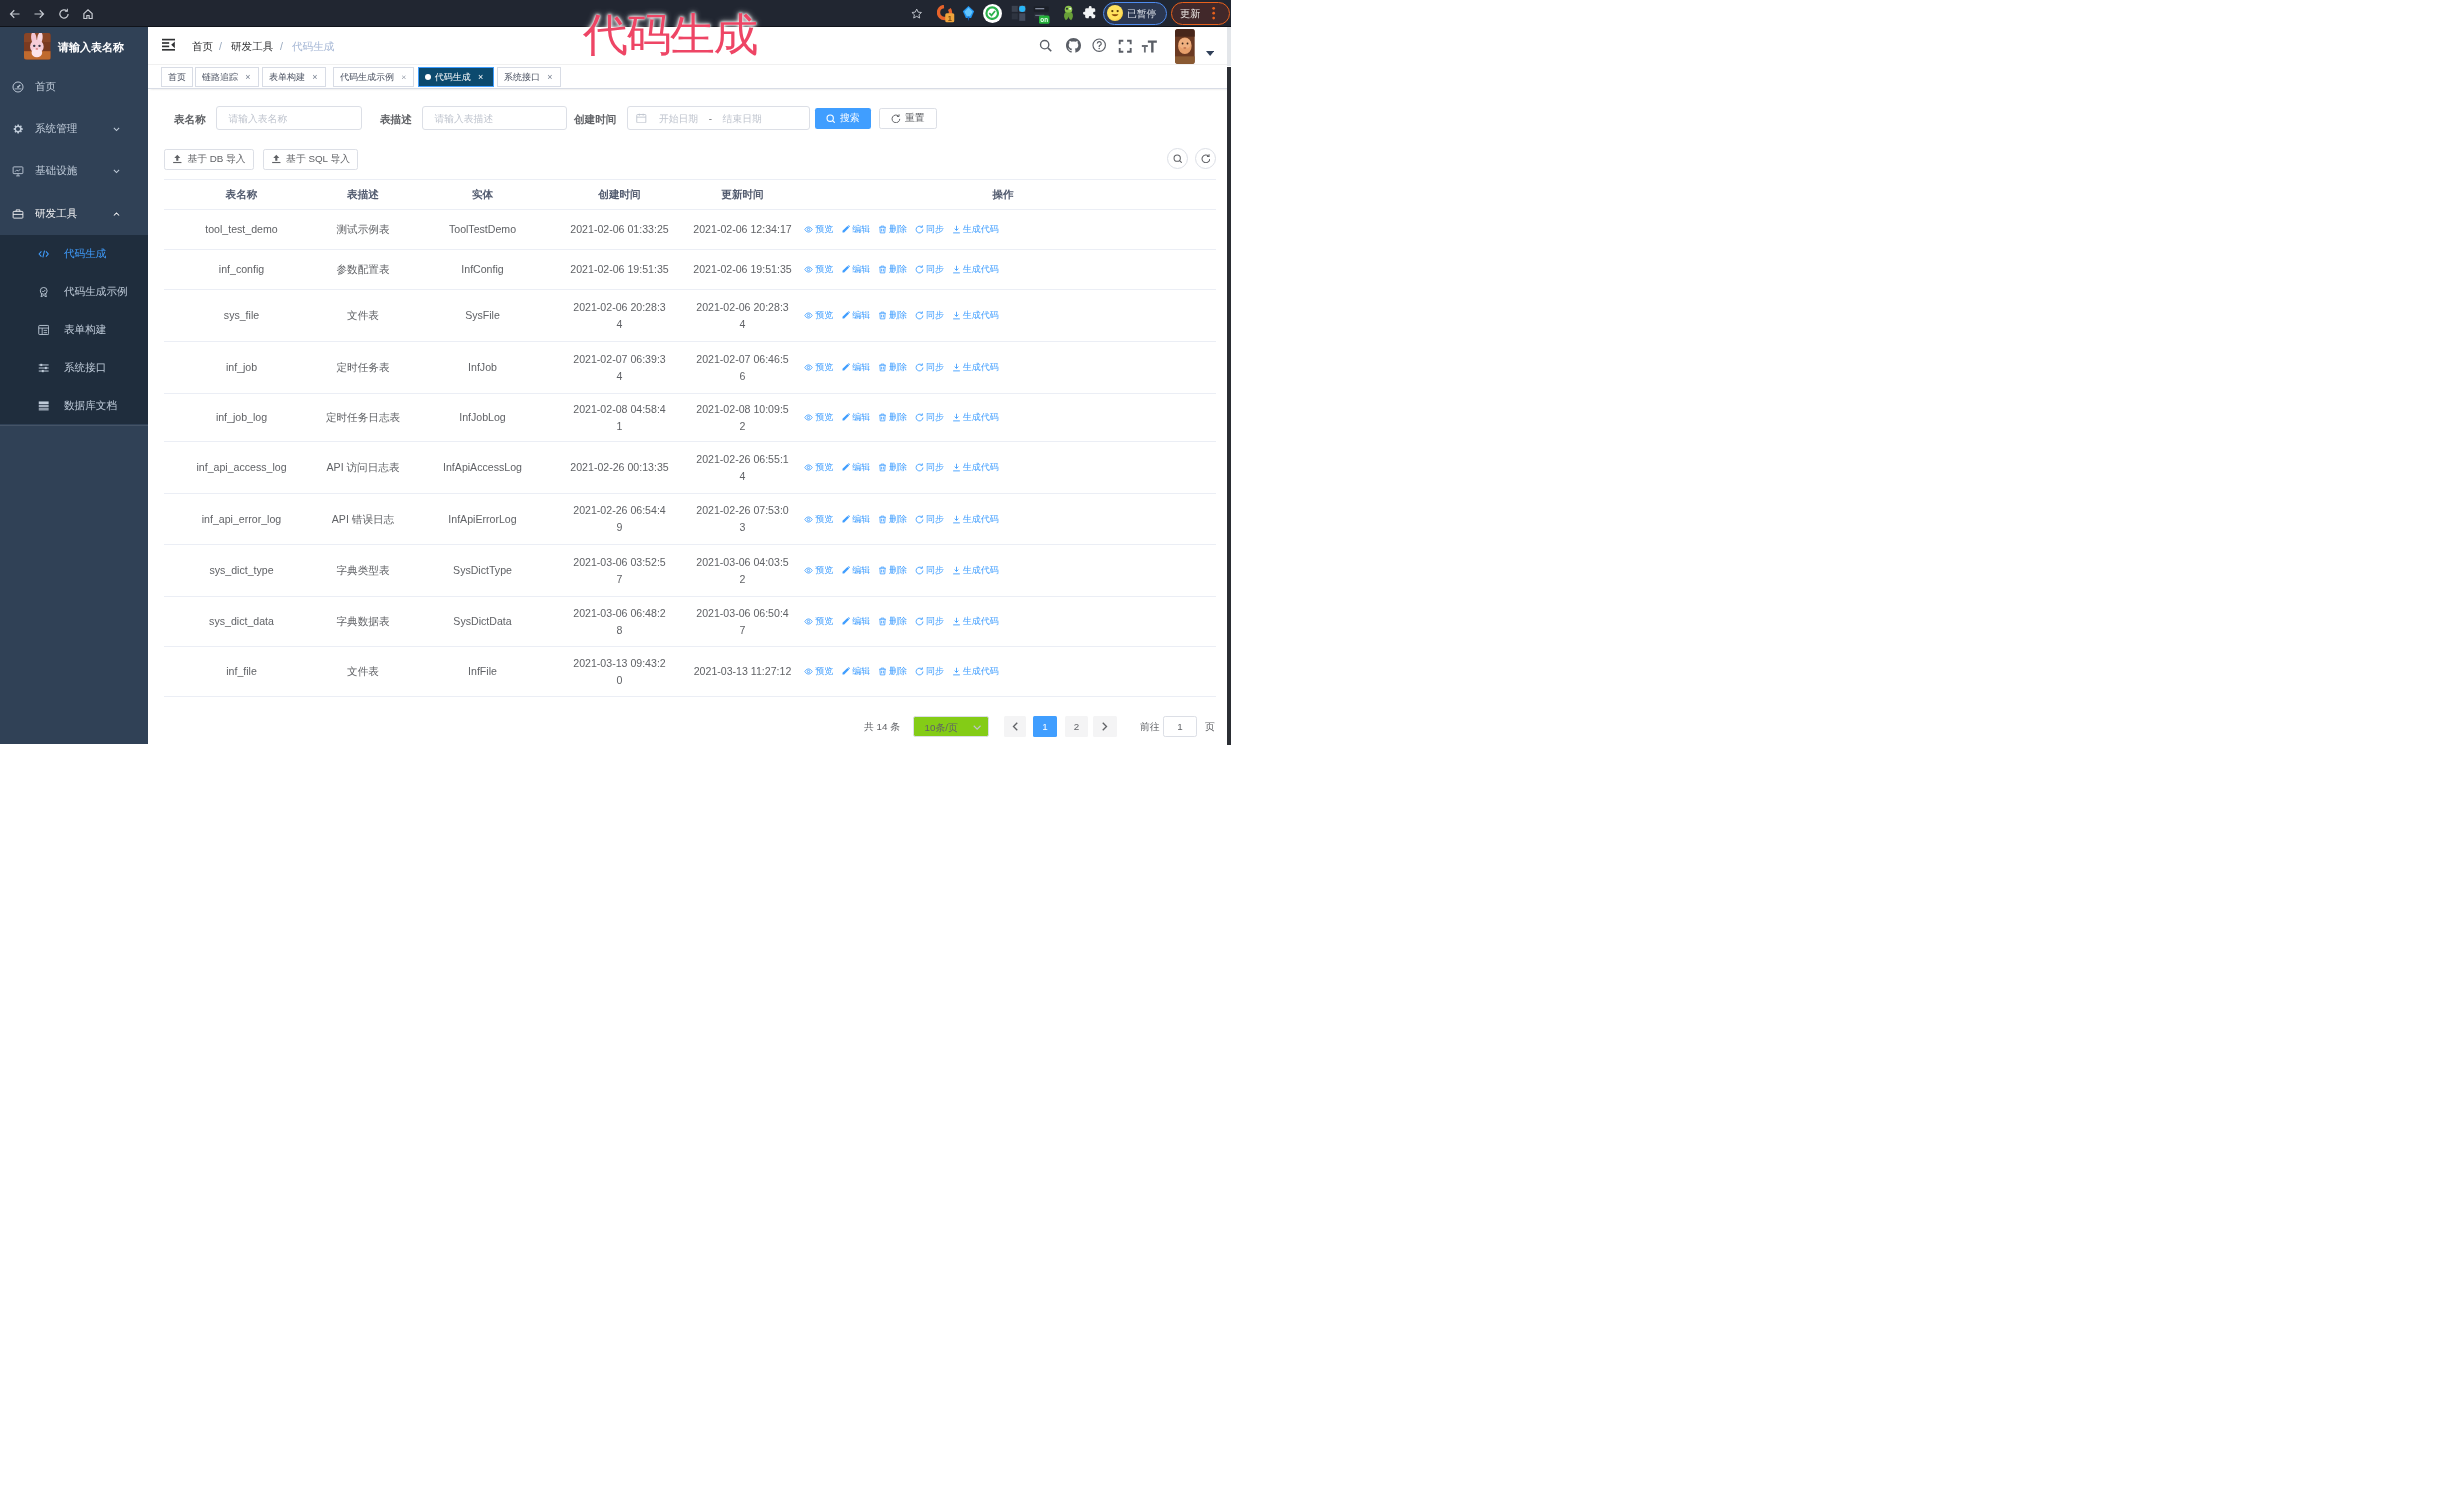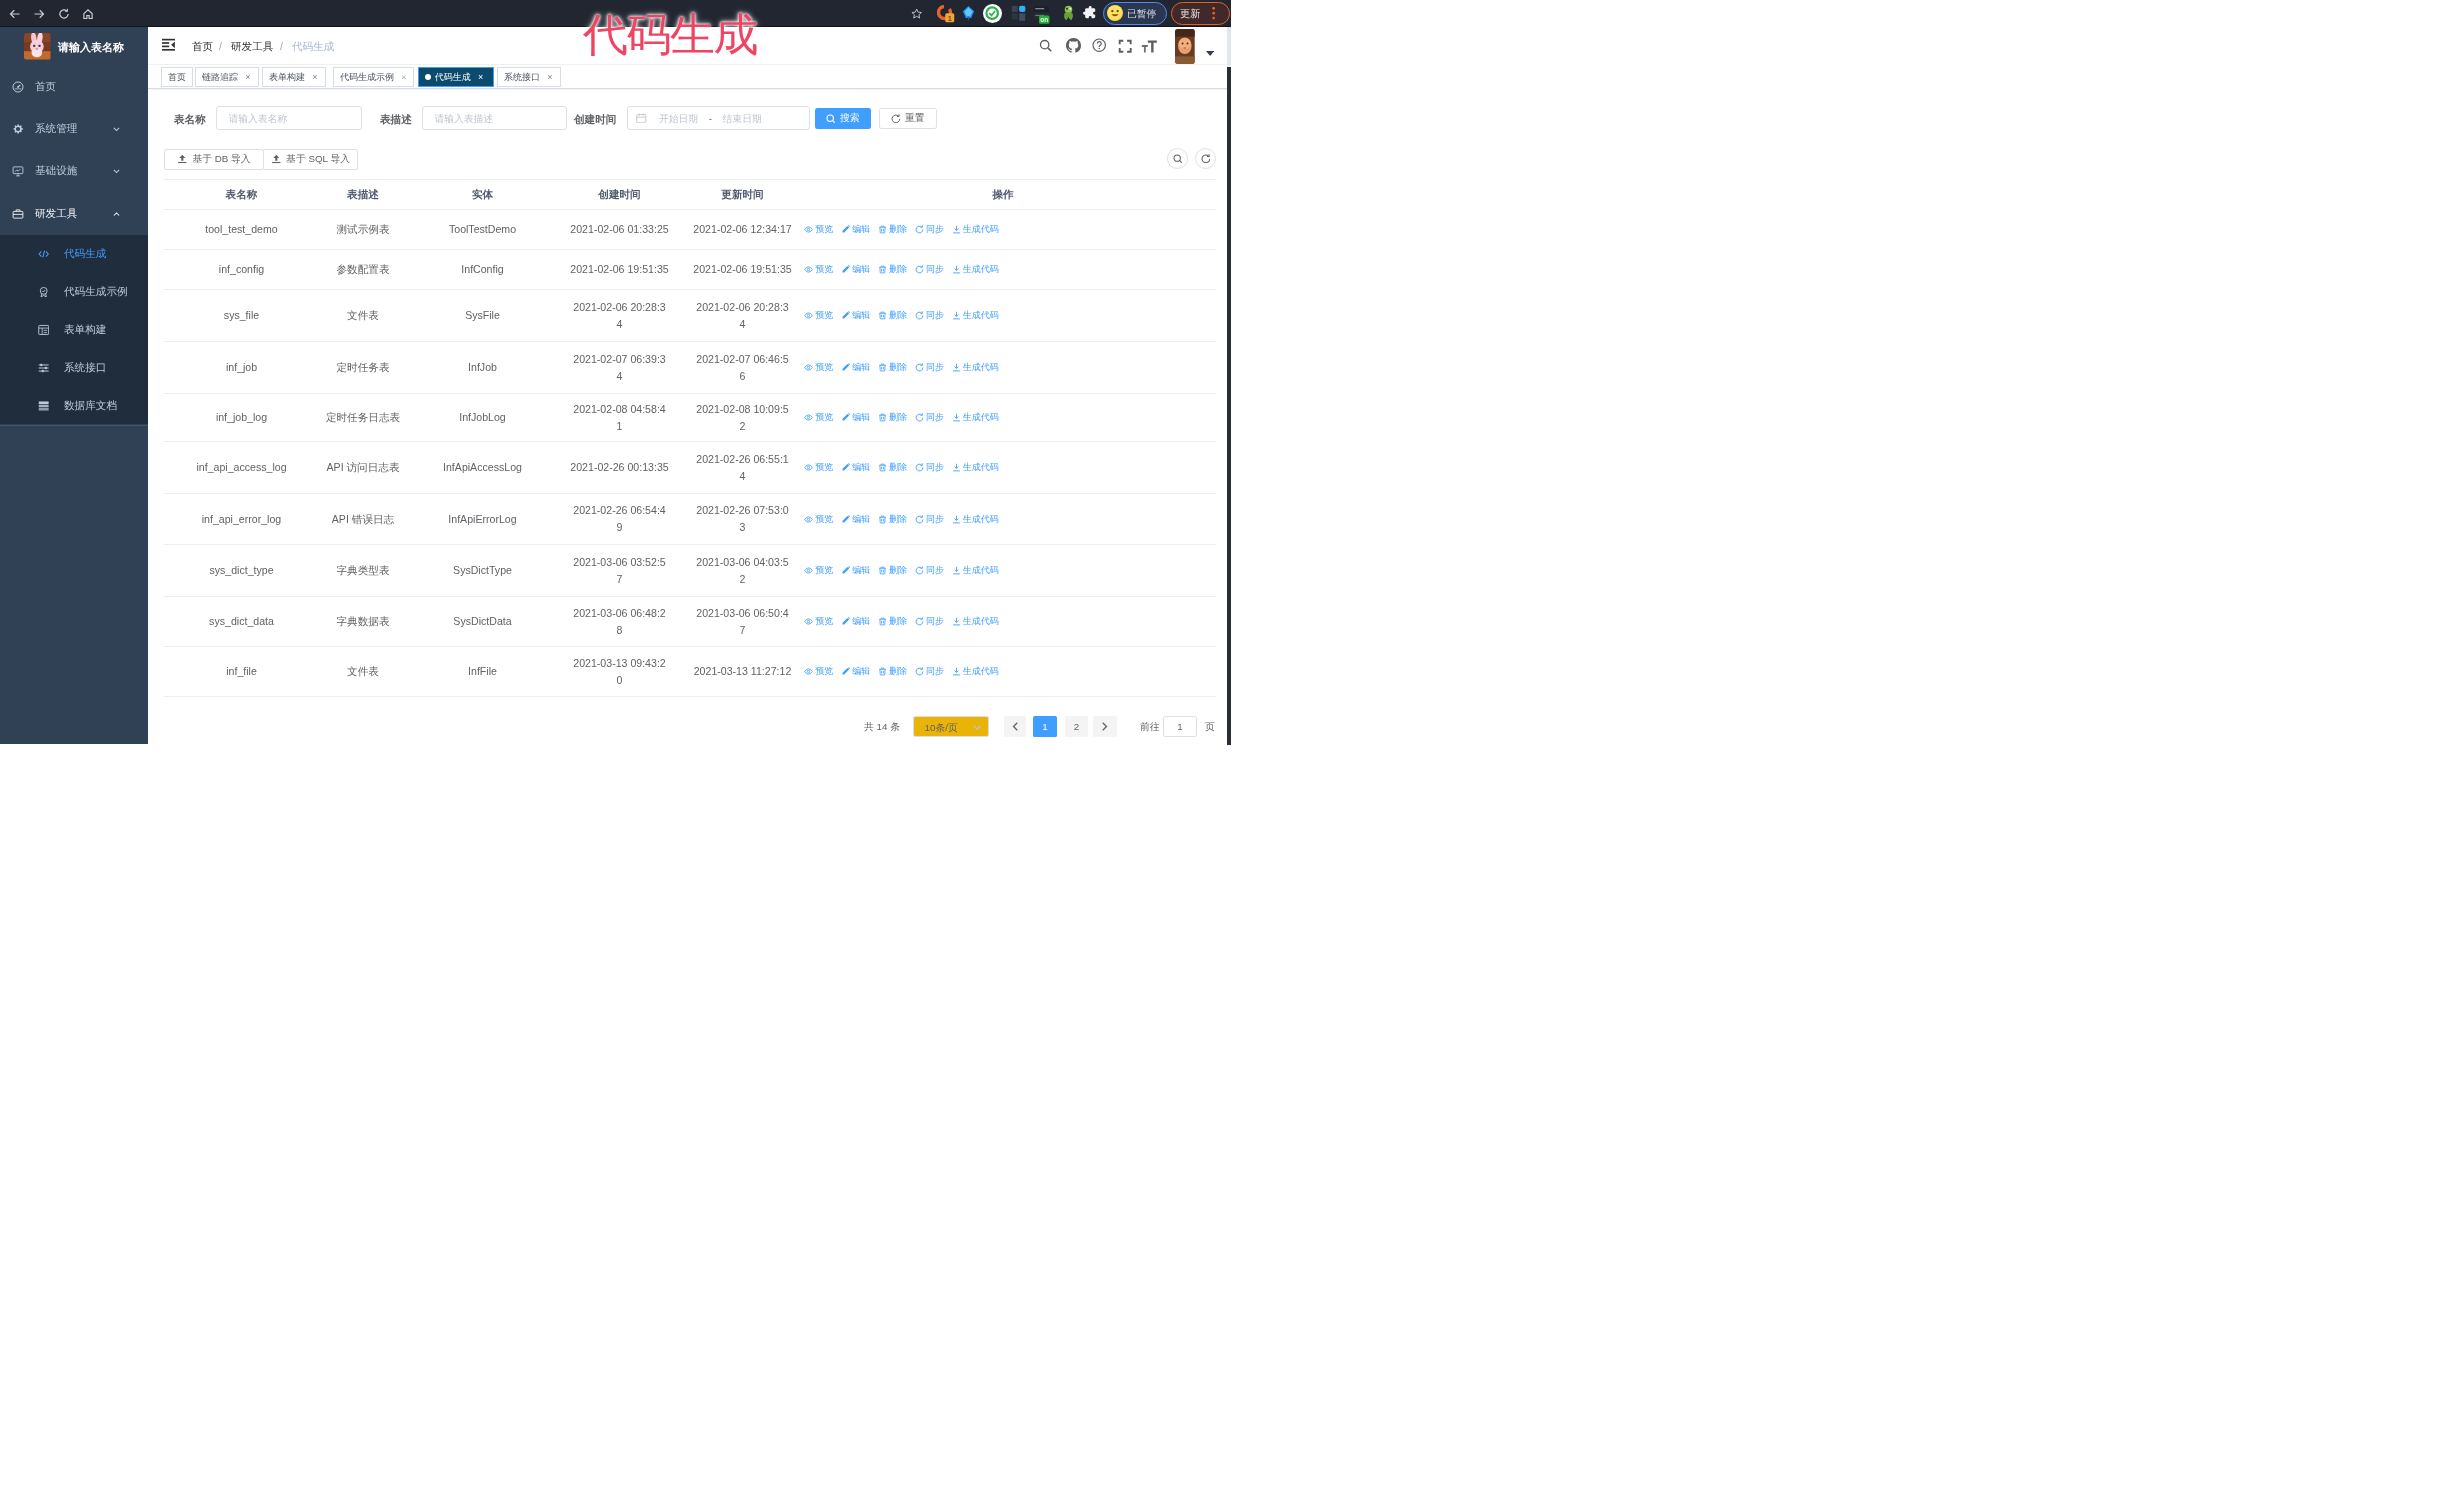--- a/index.html
+++ b/index.html
@@ -332,21 +332,21 @@
       <span style="margin-left:3.8px;">搜索</span>
     </div>
     <div class="btn plain" style="left:879px;top:108px;width:58px;">
       <svg width="9.8" height="9.8" viewBox="0 0 14 14" fill="none" stroke="#606266" stroke-width="1.4">
           <path d="M12.5 7a5.5 5.5 0 1 1-1.7-4"></path>
           <path d="M11.5 0.5v3h-3"></path>
         </svg>
       <span style="margin-left:3.8px;">重置</span>
     </div>
 
-    <div class="btn plain" style="left:164px;top:149px;width:100px;">
+    <div class="btn plain" style="left:164px;top:149px;width:90px;">
       <svg width="10.6" height="10.6" viewBox="0 0 14 14" fill="#606266">
           <path d="M7 1 3 5.2h2.6V9h2.8V5.2H11z"></path>
           <path d="M1.5 10.5h11V12h-11z"></path>
         </svg>
       <span style="margin-left:4.5px;">基于 DB 导入</span>
     </div>
     <div class="btn plain" style="left:263px;top:149px;width:95px;">
       <svg width="10.6" height="10.6" viewBox="0 0 14 14" fill="#606266">
           <path d="M7 1 3 5.2h2.6V9h2.8V5.2H11z"></path>
           <path d="M1.5 10.5h11V12h-11z"></path>
@@ -632,21 +632,21 @@
               </svg>同步</span>
             <span class="op"><svg width="9" height="9" viewBox="0 0 12 12" fill="none" stroke="#409eff" stroke-width="1.2">
                 <path d="M6 1v6M3.5 4.8 6 7.3l2.5-2.5M1.5 10.5h9"></path>
               </svg>生成代码</span>
           </div>
         </div>
     </div>
 
     <div id="pager">
       <span class="abs" style="left:864px;top:5.3px;">共 14 条</span>
-      <div class="abs" style="left:913px;top:0;width:76px;height:21px;border:0.8px solid #dcdfe6;border-radius:2.3px;background:#eab308;">
+      <div class="abs" style="left:913px;top:0;width:76px;height:21px;border:0.8px solid #dcdfe6;border-radius:2.3px;background:#84cc16;">
         <span class="abs" style="left:10.6px;top:4.5px;color:#606266;">10条/页</span>
         <svg class="abs" style="left:59px;top:7.6px" width="8.3" height="5.3" viewBox="0 0 11 7" fill="none" stroke="#c0c4cc" stroke-width="1.5">
             <path d="m1 1 4.5 4.5L10 1"></path>
           </svg>
       </div>
       <div class="pbtn" style="left:1004px;width:22px;">
           <svg width="6" height="9" viewBox="0 0 8 12" fill="none" stroke="#606266" stroke-width="1.8">
             <path d="M7 1 2 6l5 5"></path>
           </svg>
         </div>

